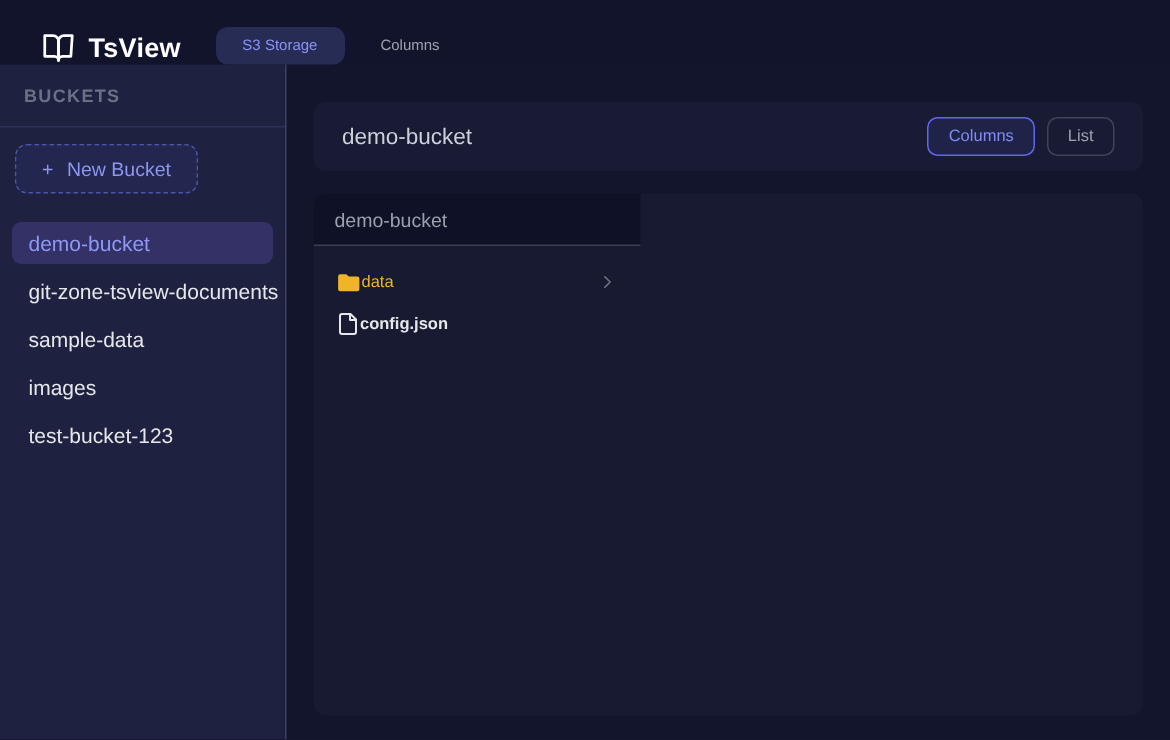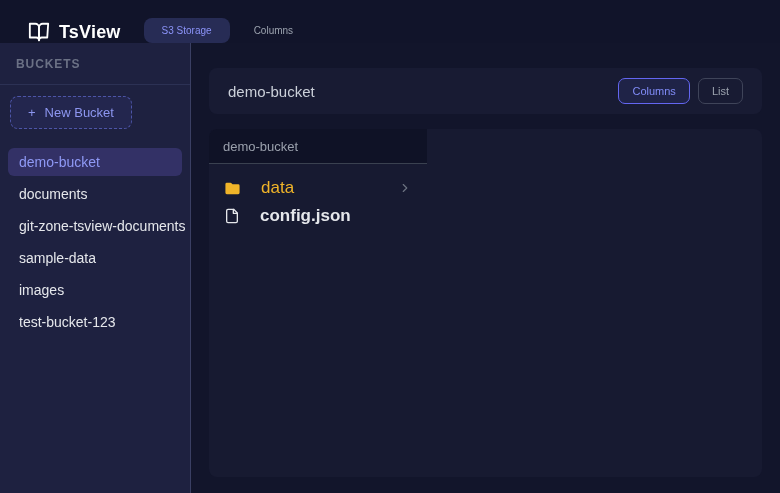--- a/index.html
+++ b/index.html
@@ -77,23 +77,23 @@
     background: #171a31; border-radius: 8px; margin-top: 15px;
     flex: 1; display: flex; overflow: hidden;
   }
   .column { width: 218px; flex: none; display: flex; flex-direction: column; }
   .column-header {
     background: #0f1226; border-bottom: 1px solid #3a4150;
     padding: 10px 14px 9px; color: #9aa0ac; font-size: 13px; white-space: nowrap;
   }
   .column-items { padding: 10px 6px; }
   .entry-row {
-    display: flex; align-items: center; gap: 20px;
+    display: flex; align-items: center; gap: 0;
     height: 28px; padding: 0 9px; border-radius: 5px;
-    font-size: 17px; cursor: pointer; white-space: nowrap;
+    font-size: 11px; cursor: pointer; white-space: nowrap;
   }
   .entry-row.folder { color: #f0b429; }
   .entry-row.file { color: #e5e7eb; font-weight: bold; }
   .entry-icon { display: flex; align-items: center; flex: none; }
   .entry-chevron { margin-left: auto; color: #6b7280; display: flex; align-items: center; }
 </style>
 </head>
 <body>
 
 <div class="topbar">
@@ -117,21 +117,20 @@
   <div class="sidebar">
     <div class="section-header">BUCKETS</div>
     <div class="new-bucket-wrap">
       <button class="new-bucket">
         <span>+</span>
         <span>New Bucket</span>
       </button>
     </div>
     <div class="bucket-list">
         <div class="bucket-item selected">demo-bucket</div>
-        <div class="bucket-item">documents</div>
         <div class="bucket-item">git-zone-tsview-documents</div>
         <div class="bucket-item">sample-data</div>
         <div class="bucket-item">images</div>
         <div class="bucket-item">test-bucket-123</div>
       </div>
   </div>
 
   <div class="main">
     <div class="header-card">
       <span class="bucket-title">demo-bucket</span>

